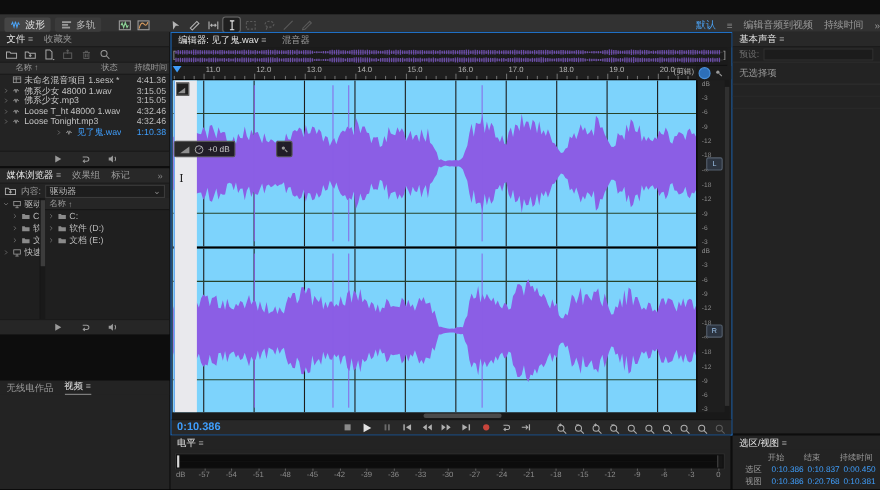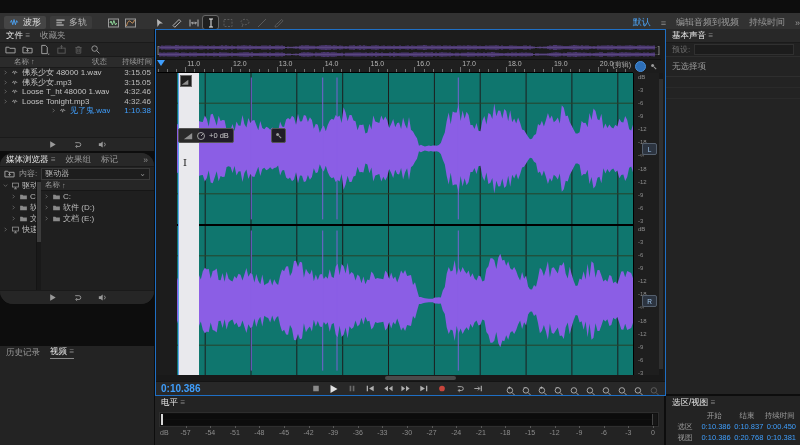--- a/index.html
+++ b/index.html
@@ -65,21 +65,21 @@
   #ed-tabs{height:13px;background:#1d1d1d;display:flex;align-items:center;gap:14px;
            font-size:8.5px;color:#9a9a9a;padding:0 6px;}
   #overview{position:absolute;left:0;top:13px;width:505px;height:16px;background:#1b1b1b;
             border-bottom:1px solid #111;}
   #ruler{position:absolute;left:1px;top:30px;width:476px;height:12px;background:#1f1f1f;
          border-bottom:1px solid #000;font-size:7px;color:#b5b5b5;}
   .rl{position:absolute;top:0px;}
   .rt{position:absolute;bottom:0;width:1px;background:#6f6f6f;}
   #ruler-right{position:absolute;left:477px;top:30px;width:30px;height:12px;display:flex;
                align-items:center;gap:3px;padding-left:2px;background:#1c1c1c;}
-  #wavearea{position:absolute;left:1px;top:43px;width:476px;height:302px;background:#0f766e;overflow:hidden;margin-left:20px;}
+  #wavearea{position:absolute;left:1px;top:43px;width:476px;height:302px;background:#7dd3fc;overflow:hidden;}
   .ch{position:absolute;left:0;width:476px;height:151px;}
   #dbgutter{position:absolute;left:477px;top:43px;width:25px;height:302px;background:#1e1e1e;
             border-left:1px solid #000;font-size:6px;color:#8d8d8d;}
   .dbcol{position:absolute;left:4px;width:21px;height:150px;display:flex;flex-direction:column;
          justify-content:space-between;padding:1px 0;}
   .chbtn{position:absolute;left:8px;width:13px;height:10px;background:#2c3440;border:1px solid #55606e;
          border-radius:2px;color:#9cc3e8;font-size:6.5px;display:flex;align-items:center;justify-content:center;}
   #vscroll{position:absolute;left:503px;top:43px;width:4px;height:302px;background:#191919;}
   #vscroll .thumb{width:4px;height:290px;margin-top:6px;background:#303030;}
   #hscroll{position:absolute;left:1px;top:345px;width:506px;height:6px;background:#191919;}
@@ -116,21 +116,21 @@
              border:1px solid #2e2e2e;}
   .lvl-bar{position:absolute;left:1px;width:494px;height:5px;background:#0c0c0c;}
   .lvl-sliver{position:absolute;left:1px;width:2px;height:11px;top:1px;background:#d8d8d8;}
   .lvl-peak{position:absolute;right:1px;width:4px;height:11px;top:1px;border-left:1px solid #444;background:#161616;}
   #lvl-scale{position:absolute;left:4px;top:31px;width:498px;height:12px;font-size:7px;color:#8d8d8d;}
   .lvl-num{position:absolute;transform:translateX(-50%);top:2px;}
   .lvl-tick{position:absolute;top:-1px;width:1px;height:2px;background:#5a5a5a;}
   
   #sv-table{display:grid;grid-template-columns:26px 1fr 1fr 1fr;font-size:7.5px;row-gap:1px;
             padding:2px 4px 0 6px;}
-  #sv-table .h{color:#9a9a9a;text-align:center;}
+  #sv-table .h{color:#9a9a9a;text-align:left;}
   #sv-table .lab{color:#9a9a9a;text-align:center;}
   #sv-table .v{color:#3f9efc;text-align:right;}
   
   .icsp{display:inline-flex;align-items:center;justify-content:center;}
   .dim{opacity:.4;}
 </style>
 </head>
 <body>
 
 <div id="app">
@@ -262,20 +262,31 @@
           </svg>
         </span>
       </div>
     <div id="files-colhdr">
       <span style="padding-left:14px;width:78px;"><span>名称</span> <span>↑</span></span>
       <span style="width:24px;">状态</span>
       <span style="flex:1;text-align:right;padding-right:2px;">持续时间</span>
     </div>
     <div id="files-rows">
         <div class="file-row">
+          <span class="icsp" style="width: 7px;"></span>
+          <span class="icsp">
+            <svg width="9" height="9" viewBox="0 0 12 12">
+              <rect x="1.5" y="2.5" width="9" height="7" fill="none" stroke="#9a9a9a"></rect>
+              <path d="M1.5 5h9M5 2.5v7" stroke="#9a9a9a"></path>
+            </svg>
+          </span>
+          <span class="fname">未命名混音项目 1.sesx *</span>
+          <span class="dur">4:41.36</span>
+        </div>
+        <div class="file-row">
           <span class="icsp" style="width: 7px;">
             <svg width="7" height="7" viewBox="0 0 12 12">
               <path d="M4.5 3l3 3-3 3" stroke="#8a8a8a" fill="none"></path>
             </svg>
           </span>
           <span class="icsp">
             <svg width="9" height="9" viewBox="0 0 12 12">
               <path d="M1.5 6h1.1l1-2.1 1.2 4.3 1.2-4.3 1 2.1h1.4" stroke="#9a9a9a" fill="none"></path>
             </svg>
           </span>
@@ -353,21 +364,21 @@
         </span>
         <span class="icsp">
           <svg width="11" height="11" viewBox="0 0 12 12">
             <path d="M2 4.5h1.8L6.2 2.6v6.8L3.8 7.5H2z" fill="#9a9a9a"></path>
             <path d="M8 4a2.8 2.8 0 0 1 0 4" stroke="#9a9a9a" fill="none"></path>
           </svg>
         </span>
       </div>
   </div>
 
-  <div class="panel" style="left:0;top:153px;width:154px;height:151px;border-radius:13px;">
+  <div class="panel" style="left:0;top:153px;width:154px;height:151px;">
     <div class="tabbar">
       <span class="tab-active"><span>媒体浏览器</span> <span class="hamb">≡</span></span>
       <span>效果组</span>
       <span>标记</span>
       <span class="chev-more">»</span>
     </div>
     <div id="mb-content-row">
       <span class="icsp" id="ic-mbimp">
           <svg width="11" height="11" viewBox="0 0 12 12">
             <path d="M1 3.5h3l1 1.2H11v5H1z" fill="none" stroke="#a8a8a8"></path>
@@ -514,26 +525,30 @@
           <svg width="11" height="11" viewBox="0 0 12 12">
             <path d="M2 4.5h1.8L6.2 2.6v6.8L3.8 7.5H2z" fill="#9a9a9a"></path>
             <path d="M8 4a2.8 2.8 0 0 1 0 4" stroke="#9a9a9a" fill="none"></path>
           </svg>
         </span>
       </div>
   </div>
 
   <div class="panel" style="left:0;top:346px;width:154px;height:99px;">
     <div class="tabbar" style="background:#232323;border-bottom:none;">
-      <span>历史记录</span>
+      <span>无线电作品</span>
       <span class="tab-active" style="border-bottom:1px solid #888;"><span>视频</span> <span class="hamb">≡</span></span>
     </div>
   </div>
 
   <div class="panel" id="editor" style="left:155px;top:29px;width:509px;height:365px;">
+    <div id="ed-tabs">
+      <span class="tab-active"><span>编辑器: 见了鬼.wav</span> <span class="hamb">≡</span></span>
+      <span>混音器</span>
+    </div>
     <div id="overview">
       <svg id="ov-svg" width="505" height="16">
           <line x1="4" y1="4.5" x2="501" y2="4.5" stroke="#3a3a3a"></line>
           <line x1="4" y1="3.2" x2="4" y2="5.8" stroke="#7e57cc" stroke-width="1.2" opacity="0.8"></line>
           <line x1="6" y1="2.5" x2="6" y2="6.5" stroke="#7e57cc" stroke-width="1.2" opacity="0.8"></line>
           <line x1="8" y1="2.8" x2="8" y2="6.2" stroke="#7e57cc" stroke-width="1.2" opacity="0.8"></line>
           <line x1="10" y1="2.5" x2="10" y2="6.5" stroke="#7e57cc" stroke-width="1.2" opacity="0.8"></line>
           <line x1="12" y1="2.6" x2="12" y2="6.4" stroke="#7e57cc" stroke-width="1.2" opacity="0.8"></line>
           <line x1="14" y1="2.5" x2="14" y2="6.5" stroke="#7e57cc" stroke-width="1.2" opacity="0.8"></line>
           <line x1="16" y1="2.8" x2="16" y2="6.2" stroke="#7e57cc" stroke-width="1.2" opacity="0.8"></line>

